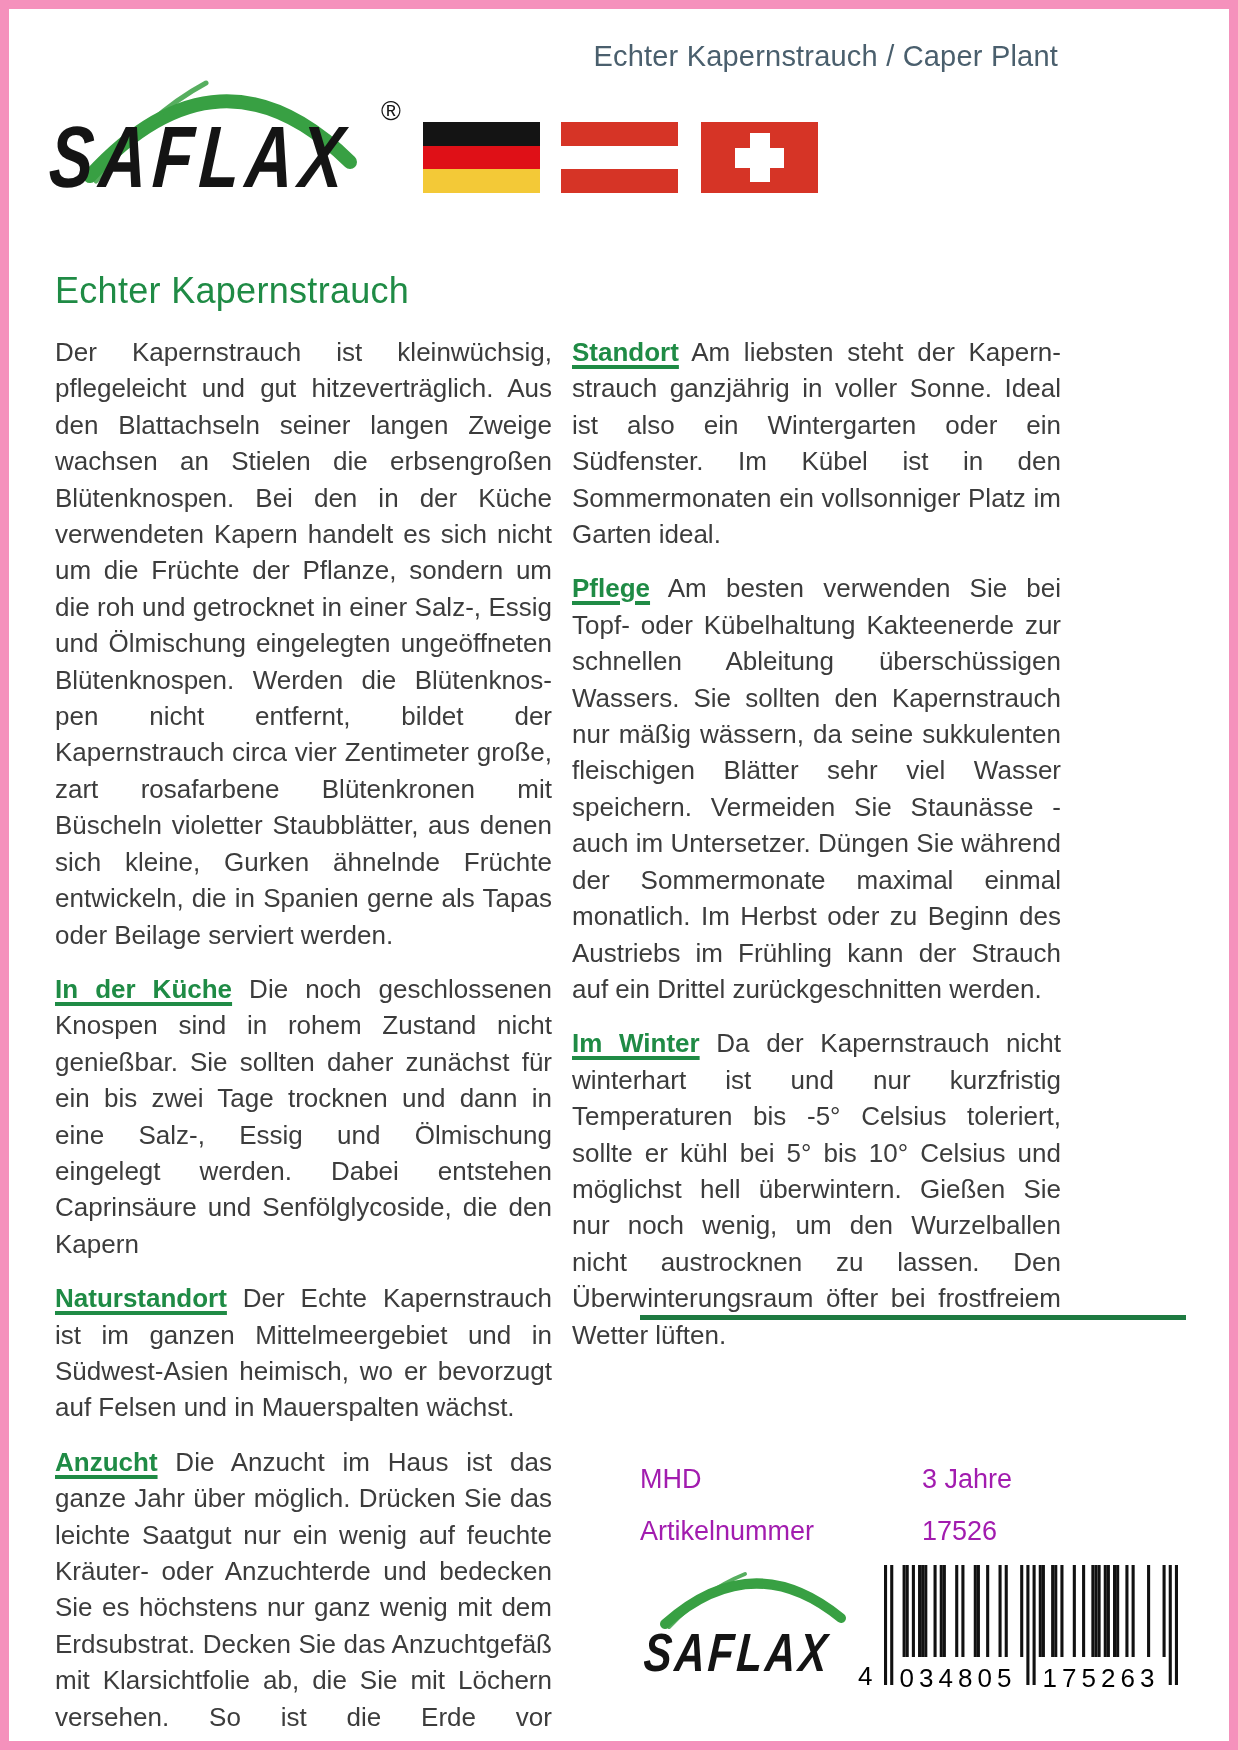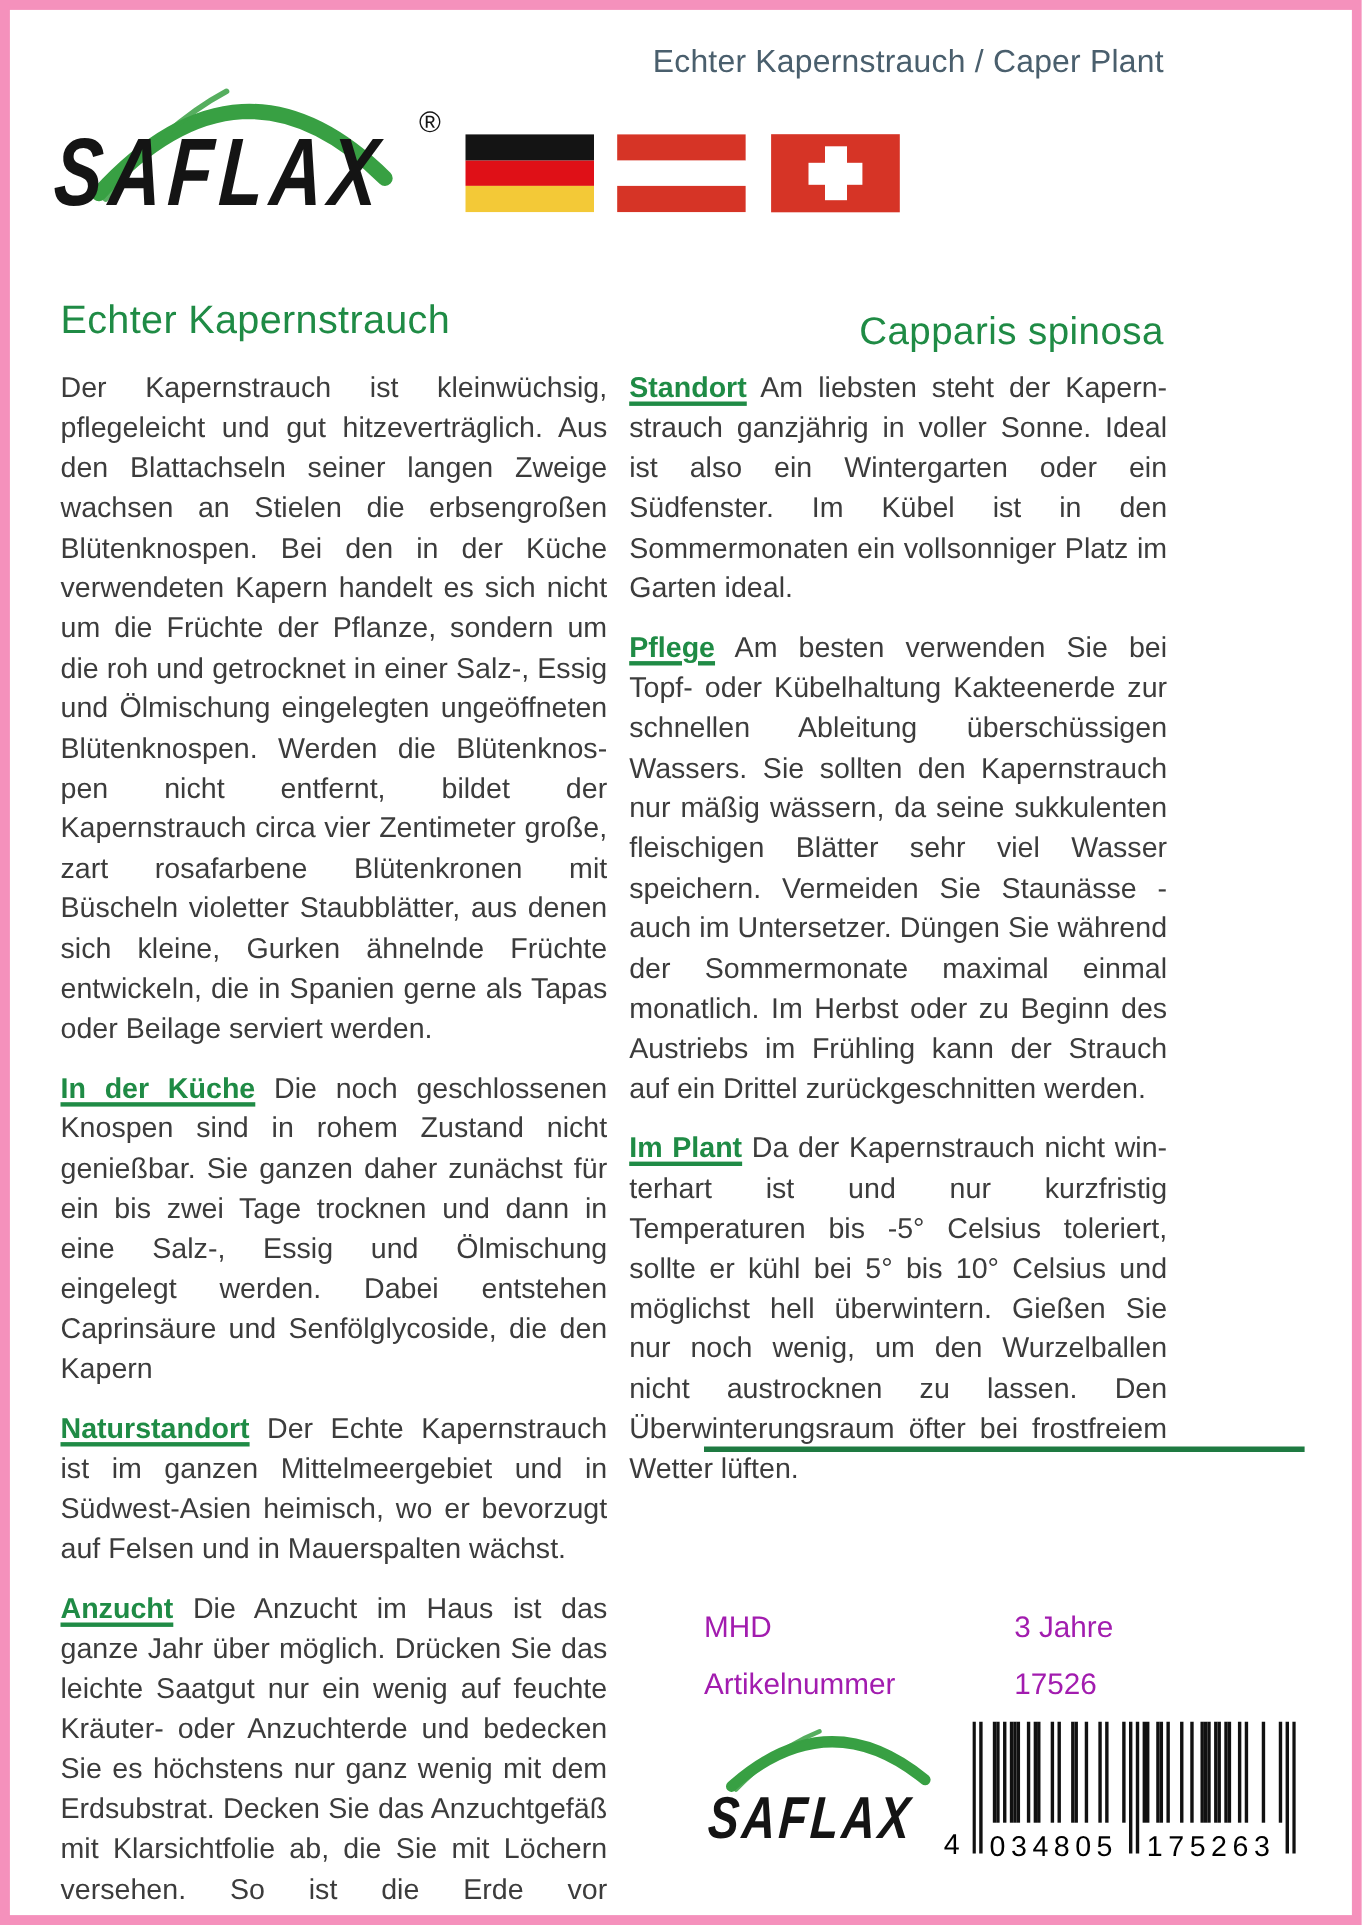--- a/index.html
+++ b/index.html
@@ -104,33 +104,32 @@
     <div class="stripe" style="background:#d63426"></div>
     <div class="stripe" style="background:#ffffff"></div>
     <div class="stripe" style="background:#d63426"></div>
   </div>
   <div class="flag flag-ch">
     <div class="cv"></div>
     <div class="ch"></div>
   </div>
 
   <h1 class="title-de">Echter Kapernstrauch</h1>
-  <h2 class="title-bot">Capparis spinosa</h2>
 
   <div class="col col-left" lang="de">
     <p>Der Kapernstrauch ist klein­wüchsig, pflege­leicht und gut hitze­verträglich. Aus den Blat­tachseln seiner langen Zweige wachsen an Stielen die erbsen­großen Blüten­knospen. Bei den in der Küche verwendeten Kapern handelt es sich nicht um die Früchte der Pflanze, son­dern um die roh und getrocknet in einer Salz-, Essig und Ölmischung eingelegten ungeöffne­ten Blüten­knospen. Werden die Blütenknos­pen nicht entfernt, bildet der Kapernstrauch circa vier Zentimeter große, zart rosafarbene Blütenkronen mit Büscheln violetter Staubblät­ter, aus denen sich kleine, Gurken ähnelnde Früchte entwickeln, die in Spanien gerne als Tapas oder Beilage serviert werden.</p>
-    <p><span class="sh">In der Küche</span> <span>Die noch geschlossenen Knos­pen sind in rohem Zustand nicht genießbar. Sie ganzen daher zunächst für ein bis zwei Tage trocknen und dann in eine Salz-, Essig und Ölmischung eingelegt werden. Dabei entste­hen Caprinsäure und Senfölglycoside, die den Kapern</span></p>
+    <p><span class="sh">In der Küche</span> <span>Die noch geschlossenen Knos­pen sind in rohem Zustand nicht genießbar. Sie sollten daher zunächst für ein bis zwei Tage trocknen und dann in eine Salz-, Essig und Ölmischung eingelegt werden. Dabei entste­hen Caprinsäure und Senfölglycoside, die den Kapern</span></p>
     <p><span class="sh">Naturstandort</span> <span>Der Echte Kapernstrauch ist im ganzen Mittelmeergebiet und in Südwest-Asien heimisch, wo er bevorzugt auf Felsen und in Mauerspalten wächst.</span></p>
     <p><span class="sh">Anzucht</span> <span>Die Anzucht im Haus ist das ganze Jahr über möglich. Drücken Sie das leichte Saatgut nur ein wenig auf feuchte Kräuter- oder Anzuchterde und bedecken Sie es höchs­tens nur ganz wenig mit dem Erdsubstrat. Decken Sie das Anzuchtgefäß mit Klarsichtfolie ab, die Sie mit Löchern versehen. So ist die Erde vor Austrocknung geschützt. Alle zwei bis drei Tage sollten Sie die Folie für 2 Stunden entfernen. Das beugt einer Schimmelbildung auf der Anzuchterde vor. Stellen Sie das An­zuchtgefäß hell und  warm bei 20 bis 25° Celsius. Halten Sie die Erdoberfläche feucht (z.B. mit einem Wassersprüher), aber nicht</span></p>
   </div>
 
   <div class="col col-right" lang="de">
     <p><span class="sh">Standort</span> <span>Am liebsten steht der Kapern­strauch ganzjährig in voller Sonne. Ideal ist also ein Wintergarten oder ein Südfenster. Im Kübel ist in den Sommermonaten ein vollsonniger Platz im Garten ideal.</span></p>
     <p><span class="sh">Pflege</span> <span>Am besten verwenden Sie bei Topf- oder Kübelhaltung Kakteenerde zur schnellen Ableitung überschüssigen Wassers. Sie sollten den Kapernstrauch nur mäßig wässern, da seine sukkulenten fleischigen Blätter sehr viel Wasser speichern. Vermeiden Sie Staunässe - auch im Untersetzer. Düngen Sie während der Sommermonate maximal einmal monatlich. Im Herbst oder zu Beginn des Austriebs im Frühling kann der Strauch auf ein Drittel zu­rückgeschnitten werden.</span></p>
-    <p><span class="sh">Im Plant</span> <span>Da der Kapernstrauch nicht win­terhart ist und nur kurzfristig Temperaturen bis -5° Celsius toleriert, sollte er kühl bei 5° bis 10° Celsius und möglichst hell überwintern. Gie­ßen Sie nur noch wenig, um den Wurzelballen nicht austrocknen zu lassen. Den Überwinte­rungsraum öfter bei frostfreiem Wetter lüften.</span></p>
+    <p><span class="sh">Im Winter</span> <span>Da der Kapernstrauch nicht win­terhart ist und nur kurzfristig Temperaturen bis -5° Celsius toleriert, sollte er kühl bei 5° bis 10° Celsius und möglichst hell überwintern. Gie­ßen Sie nur noch wenig, um den Wurzelballen nicht austrocknen zu lassen. Den Überwinte­rungsraum öfter bei frostfreiem Wetter lüften.</span></p>
   </div>
 
   <div class="rule"></div>
 
   <div class="meta mhd-l">MHD</div>
   <div class="meta mhd-v">3 Jahre</div>
   <div class="meta art-l">Artikelnummer</div>
   <div class="meta art-v">17526</div>
 
   <svg class="logo-arc-bot" viewBox="0 0 192 78">

